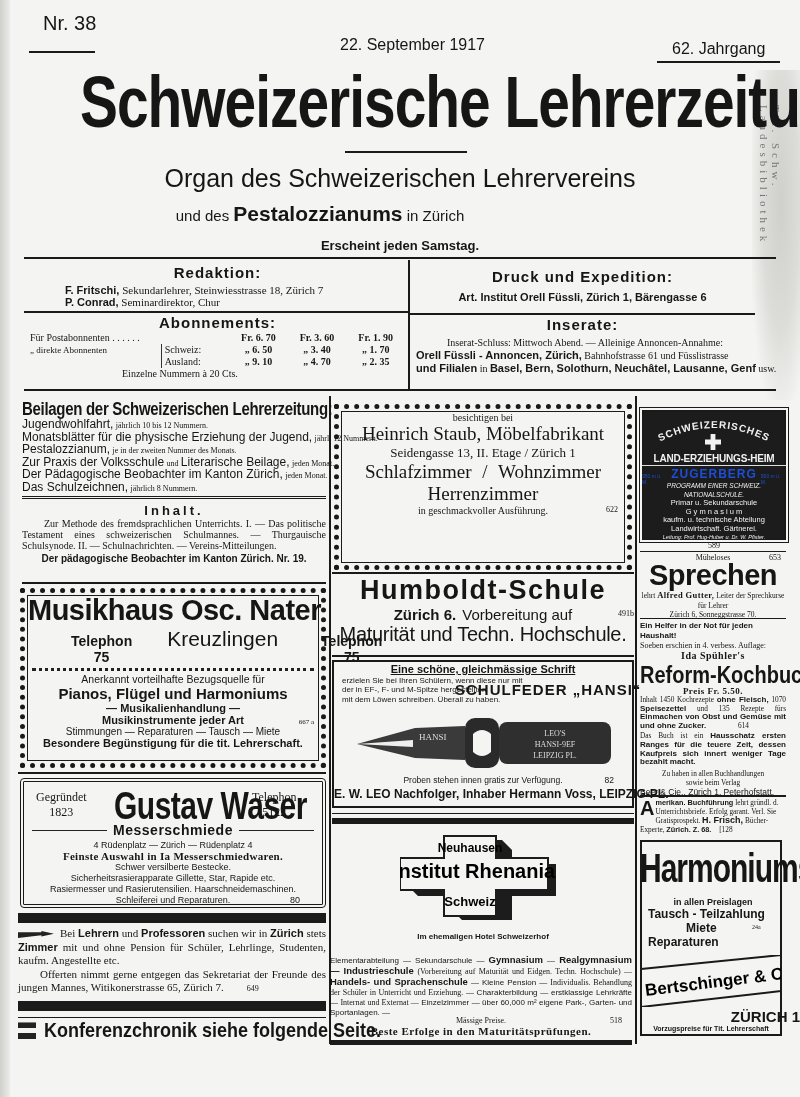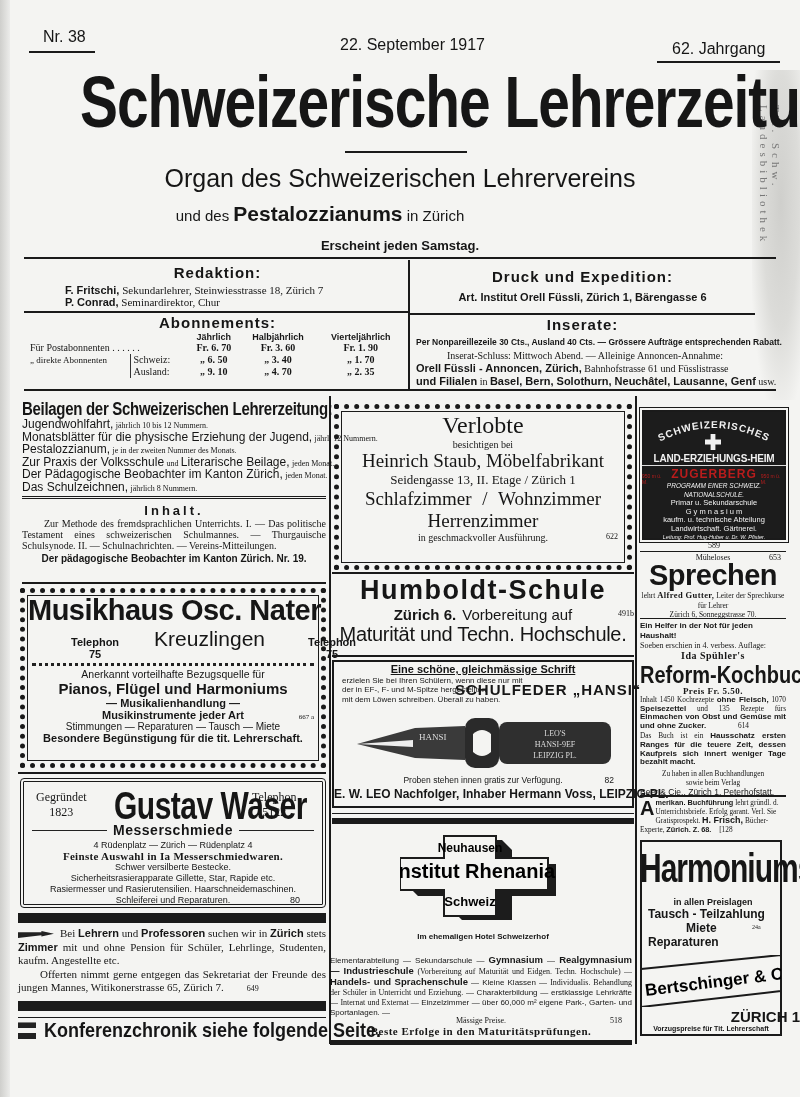--- a/index.html
+++ b/index.html
@@ -17,21 +17,21 @@
   .hr { position: absolute; background: #1a1a1a; }
 
   
   #page-edge { left: 0; top: 0; width: 10px; height: 1097px; background: linear-gradient(90deg,#cfcfcc,#ececea); }
   #right-stain { left: 752px; top: 70px; width: 48px; height: 330px;
     background: radial-gradient(ellipse at 60% 40%, #cfcfcc 0%, #dcdcd9 45%, rgba(244,244,242,0) 80%); }
   #stain-vtext { left: 762px; top: 105px; width: 20px; height: 200px; writing-mode: vertical-rl;
     font-size: 11px; color: #777; letter-spacing: 4px; }
 
   
-  #issue-no { left: 43px; top: 28px; font-size: 16px; }
+  #issue-no { left: 43px; top: 12px; font-size: 20px; }
   #issue-no-rule { left: 29px; top: 51px; width: 66px; height: 2px; }
   #issue-date { left: 340px; top: 36px; font-size: 16px; }
   #volume { left: 672px; top: 40px; font-size: 16px; }
   #volume-rule { left: 657px; top: 61px; width: 123px; height: 2px; }
   #masthead { left: 80px; top: 66px; width: 660px; font-size: 58px; font-weight: bold; letter-spacing: -1px;
     transform: scaleX(0.98) scaleY(1.25); transform-origin: left top; line-height: 1; white-space: nowrap; font-family: "Liberation Sans Narrow","Liberation Sans",sans-serif; }
   #mast-rule { left: 345px; top: 151px; width: 122px; height: 2px; }
   #organ { left: 0; width: 800px; top: 164px; font-size: 25px; }
   #und-line { left: 0; width: 640px; top: 202px; font-size: 15px; }
   #und-line .big { font-size: 21px; font-weight: bold; }
@@ -77,21 +77,21 @@
   .diamond-frame {
     position: absolute;
     border: 5px dotted #1a1a1a;
     outline: 1px solid #1a1a1a;
     outline-offset: -8px;
   }
   #nater { left: 20px; top: 588px; width: 306px; height: 180px; }
   #nater-inner { left: 28px; top: 594px; width: 290px; }
   #nater-name { font-size: 29px; font-weight: bold; font-family: "Liberation Sans", sans-serif; letter-spacing: -0.5px; white-space: nowrap; }
   #nater-row { display: flex; justify-content: space-between; align-items: baseline; margin-top: 0; }
-  #nater-row .tel { font-size: 11px; font-weight: bold; font-family: "Liberation Sans", sans-serif; margin-left: 43px; }
+  #nater-row .tel { font-size: 14px; font-weight: bold; font-family: "Liberation Sans", sans-serif; margin-left: 43px; }
   #nater-row .city { font-size: 21px; font-family: "Liberation Sans", sans-serif; margin-left: 35px; }
   #nater-dots { border-top: 3px dotted #222; margin: 3px 4px 2px; }
   #nater-inner .l1 { font-size: 10.5px; font-family: "Liberation Sans", sans-serif; }
   #nater-inner .l2 { font-size: 15px; font-weight: bold; font-family: "Liberation Sans", sans-serif; }
   #nater-inner .l3 { font-size: 11px; font-weight: bold; font-family: "Liberation Sans", sans-serif; }
   #nater-inner .l4 { font-size: 11px; font-weight: bold; font-family: "Liberation Sans", sans-serif; position: relative; }
   #nater-inner .l4 .ref { position: absolute; right: 4px; font-size: 7px; font-weight: normal; font-family: "Liberation Serif", serif; top: 4px; }
   #nater-inner .l5 { font-size: 10px; font-family: "Liberation Sans", sans-serif; }
   #nater-inner .l6 { font-size: 11px; font-weight: bold; font-family: "Liberation Sans", sans-serif; }
 
@@ -165,21 +165,21 @@
   #rhen-price .ref { position: absolute; right: 10px; }
   #rhen-beste { left: 330px; top: 1025px; width: 302px; font-size: 11px; font-weight: bold; letter-spacing: 0.5px; }
   #rhen-bar2 { left: 330px; top: 1040px; width: 302px; height: 5px; }
 
   
   #leh-box { left: 642px; top: 410px; width: 144px; height: 130px; background: #1c1c1c; border: 2px solid #1a1a1a; outline: 1px solid #1a1a1a; outline-offset: 2px; color: #f1f1f1; }
   #leh-arc { left: 642px; top: 416px; width: 144px; height: 30px; }
   #leh-cross { left: 705px; top: 434px; width: 16px; height: 16px; background: #f1f1f1;
      clip-path: polygon(35% 0,65% 0,65% 35%,100% 35%,100% 65%,65% 65%,65% 100%,35% 100%,35% 65%,0 65%,0 35%,35% 35%); }
   #leh-title { left: 642px; top: 453px; width: 144px; font-size: 10px; font-weight: bold; color: #f1f1f1; font-family: "Liberation Sans", sans-serif; letter-spacing: -0.2px; border-bottom: 1px solid #ddd; padding-bottom: 1px; }
-  #leh-zug { left: 642px; top: 467px; width: 144px; color: #b91c1c; display: flex; justify-content: center; align-items: baseline; gap: 4px; font-family: "Liberation Sans", sans-serif; }
+  #leh-zug { left: 642px; top: 467px; width: 144px; color: #1d4ed8; display: flex; justify-content: center; align-items: baseline; gap: 4px; font-family: "Liberation Sans", sans-serif; }
   #leh-zug .alt { font-size: 5px; }
   #leh-zug .name { font-size: 12px; font-weight: bold; letter-spacing: 1px; }
   #leh-lines { left: 642px; top: 482px; width: 144px; color: #f1f1f1; font-family: "Liberation Sans", sans-serif; font-size: 7.5px; line-height: 8.5px; }
   #leh-lines .it { font-style: italic; font-size: 6.5px; }
   #leh-lines .sm { font-size: 5.5px; font-style: italic; }
   #leh-ref { left: 642px; top: 541px; width: 144px; font-size: 8px; }
   #leh-rule { left: 640px; top: 551px; width: 146px; height: 1px; }
   #sprechen-top { left: 640px; top: 553px; width: 146px; font-size: 8px; position: absolute; }
   #sprechen-top .ref { position: absolute; right: 5px; }
   #sprechen { left: 640px; top: 559px; width: 146px; font-size: 29px; font-weight: bold; font-family: "Liberation Sans", sans-serif; letter-spacing: -0.5px; }
@@ -237,60 +237,55 @@
 <div class="abs" id="redaktion-lines">
   <div><b class="sans">F. Fritschi,</b> <span>Sekundarlehrer, Steinwiesstrasse 18, Zürich 7</span></div>
   <div><b class="sans">P. Conrad,</b> <span>Seminardirektor, Chur</span></div>
 </div>
 <div class="hr" id="mid-rule-l"></div>
 
 <div class="abs sans center info-title" id="abon">Abonnements:</div>
 <div class="abs" id="abon-table">
   <table>
     <tbody>
-        <tr>
-      <td style="width:100px"></td>
-          <td style="width:58px"></td>
-      <th>Jährlich</th>
-      <th>Halbjährlich</th>
-      <th>Vierteljährlich</th>
-    </tr>
     <tr>
       <td colspan="2">Für Postabonnenten . . . . . .</td>
       <td class="center b">Fr. 6. 70</td>
       <td class="center b">Fr. 3. 60</td>
       <td class="center b">Fr. 1. 90</td>
     </tr>
     <tr>
       <td style="font-size:9px">„ direkte Abonnenten</td>
       <td style="border-left:1px solid #333;padding-left:3px">Schweiz:</td>
       <td class="center b">„ 6. 50</td>
       <td class="center b">„ 3. 40</td>
       <td class="center b">„ 1. 70</td>
     </tr>
     <tr>
       <td></td>
       <td style="border-left:1px solid #333;padding-left:3px">Ausland:</td>
       <td class="center b">„ 9. 10</td>
       <td class="center b">„ 4. 70</td>
       <td class="center b">„ 2. 35</td>
     </tr>
+    <tr>
+      <td colspan="5" style="padding-left:92px">Einzelne Nummern à 20 Cts.</td>
+    </tr>
   </tbody>
     </table>
 </div>
 
 <div class="hr" id="vert-div"></div>
 
 <div class="abs sans center info-title" id="druck">Druck und Expedition:</div>
 <div class="abs sans center" id="druck-line">Art. Institut Orell Füssli, Zürich 1, Bärengasse 6</div>
 <div class="hr" id="mid-rule-r"></div>
 
 <div class="abs sans center info-title" id="inserate">Inserate:</div>
 <div class="abs" id="inserate-lines">
-  <div class="sans b" style="font-size:8.5px;white-space:nowrap">Per Nonpareillezeile 30 Cts., Ausland 40 Cts. — Grössere Aufträge entsprechenden Rabatt.</div>
   <div class="center" style="padding-right:12px">Inserat-Schluss: Mittwoch Abend. — Alleinige Annoncen-Annahme:</div>
   <div style="white-space:nowrap"><b class="sans" style="font-size:11px">Orell Füssli - Annoncen, Zürich,</b> <span>Bahnhofstrasse 61 und Füsslistrasse</span></div>
   <div style="white-space:nowrap"><b class="sans" style="font-size:11px">und Filialen</b> <span>in</span> <b class="sans" style="font-size:11px">Basel, Bern, Solothurn, Neuchâtel, Lausanne, Genf</b> <span>usw.</span></div>
 </div>
 <div class="hr" id="info-bottom-rule"></div>
 
 <div class="hr" id="col-div-1"></div>
 <div class="hr" id="col-div-2"></div>
 
 <div class="abs" id="beilagen">
@@ -360,21 +355,20 @@
 <div class="abs" id="zimmer">
   <div><span class="hand"></span><span>Bei</span> <span class="sb">Lehrern</span> <span>und</span> <span class="sb">Professoren</span> <span>suchen wir in</span> <span class="sb">Zürich</span> <span>stets</span> <span class="sb">Zimmer</span> <span>mit und ohne Pension für Schüler, Lehrlinge, Studenten, kaufm. Angestellte etc.</span></div>
   <div><span class="ind"></span><span>Offerten nimmt gerne entgegen das Sekretariat der Freunde des jungen Mannes, Witikonerstrasse 65, Zürich 7.</span> <span style="font-size:8px;margin-left:20px">649</span></div>
 </div>
 <div class="black-bar" id="bar2"></div>
 <div class="hr" id="bar2-rule"></div>
 <div class="abs" id="konferenz"><span class="hand2"></span><span>Konferenzchronik siehe folgende Seite.</span></div>
 
 <div class="diamond-frame" id="verlobte"></div>
 <div class="abs center" id="verlobte-inner">
-  <div class="t1">Verlobte</div>
   <div class="t2">besichtigen bei</div>
   <div class="t3">Heinrich Staub, Möbelfabrikant</div>
   <div class="t4">Seidengasse 13, II. Etage / Zürich 1</div>
   <div class="t5">Schlafzimmer / Wohnzimmer</div>
   <div class="t5">Herrenzimmer</div>
   <div class="t6"><span>in geschmackvoller Ausführung.</span><span class="ref">622</span></div>
 </div>
 <div class="hr" id="verlobte-rule"></div>
 
 <div class="abs center" id="humboldt">
@@ -415,21 +409,21 @@
   <text x="70" y="72" font-size="13" font-weight="bold" text-anchor="middle" font-family="Liberation Sans Narrow, Liberation Sans, sans-serif">Schweiz</text>
 </svg>
 <div class="abs center" id="rhen-caption">Im ehemaligen Hotel Schweizerhof</div>
 <div class="abs" id="rhen-text">
   <span>Elementarabteilung — Sekundarschule —</span>
   <span class="sb">Gymnasium</span>
   <span>—</span>
   <span class="sb">Realgymnasium — Industrieschule</span>
   <span class="ser">(Vorbereitung auf Maturität und Eidgen. Techn. Hochschule) —</span>
   <span class="sb">Handels- und Sprachenschule</span>
-  <span>— Kleine Klassen —</span>
+  <span>— Kleine Pension —</span>
   <span class="ser">Individualis. Behandlung der Schüler in Unterricht und Erziehung.</span>
   <span>— Charakterbildung — erstklassige Lehrkräfte —</span>
   <span class="ser">Internat und Externat —</span>
   <span>Einzelzimmer — über 60,000 m² eigene Park-, Garten- und Sportanlagen. —</span>
 </div>
 <div class="abs" id="rhen-price"><span>Mässige Preise.</span><span class="ref">518</span></div>
 <div class="abs center" id="rhen-beste">Beste Erfolge in den Maturitätsprüfungen.</div>
 <div class="black-bar" id="rhen-bar2"></div>
 
 <div class="abs" id="leh-box"></div>

